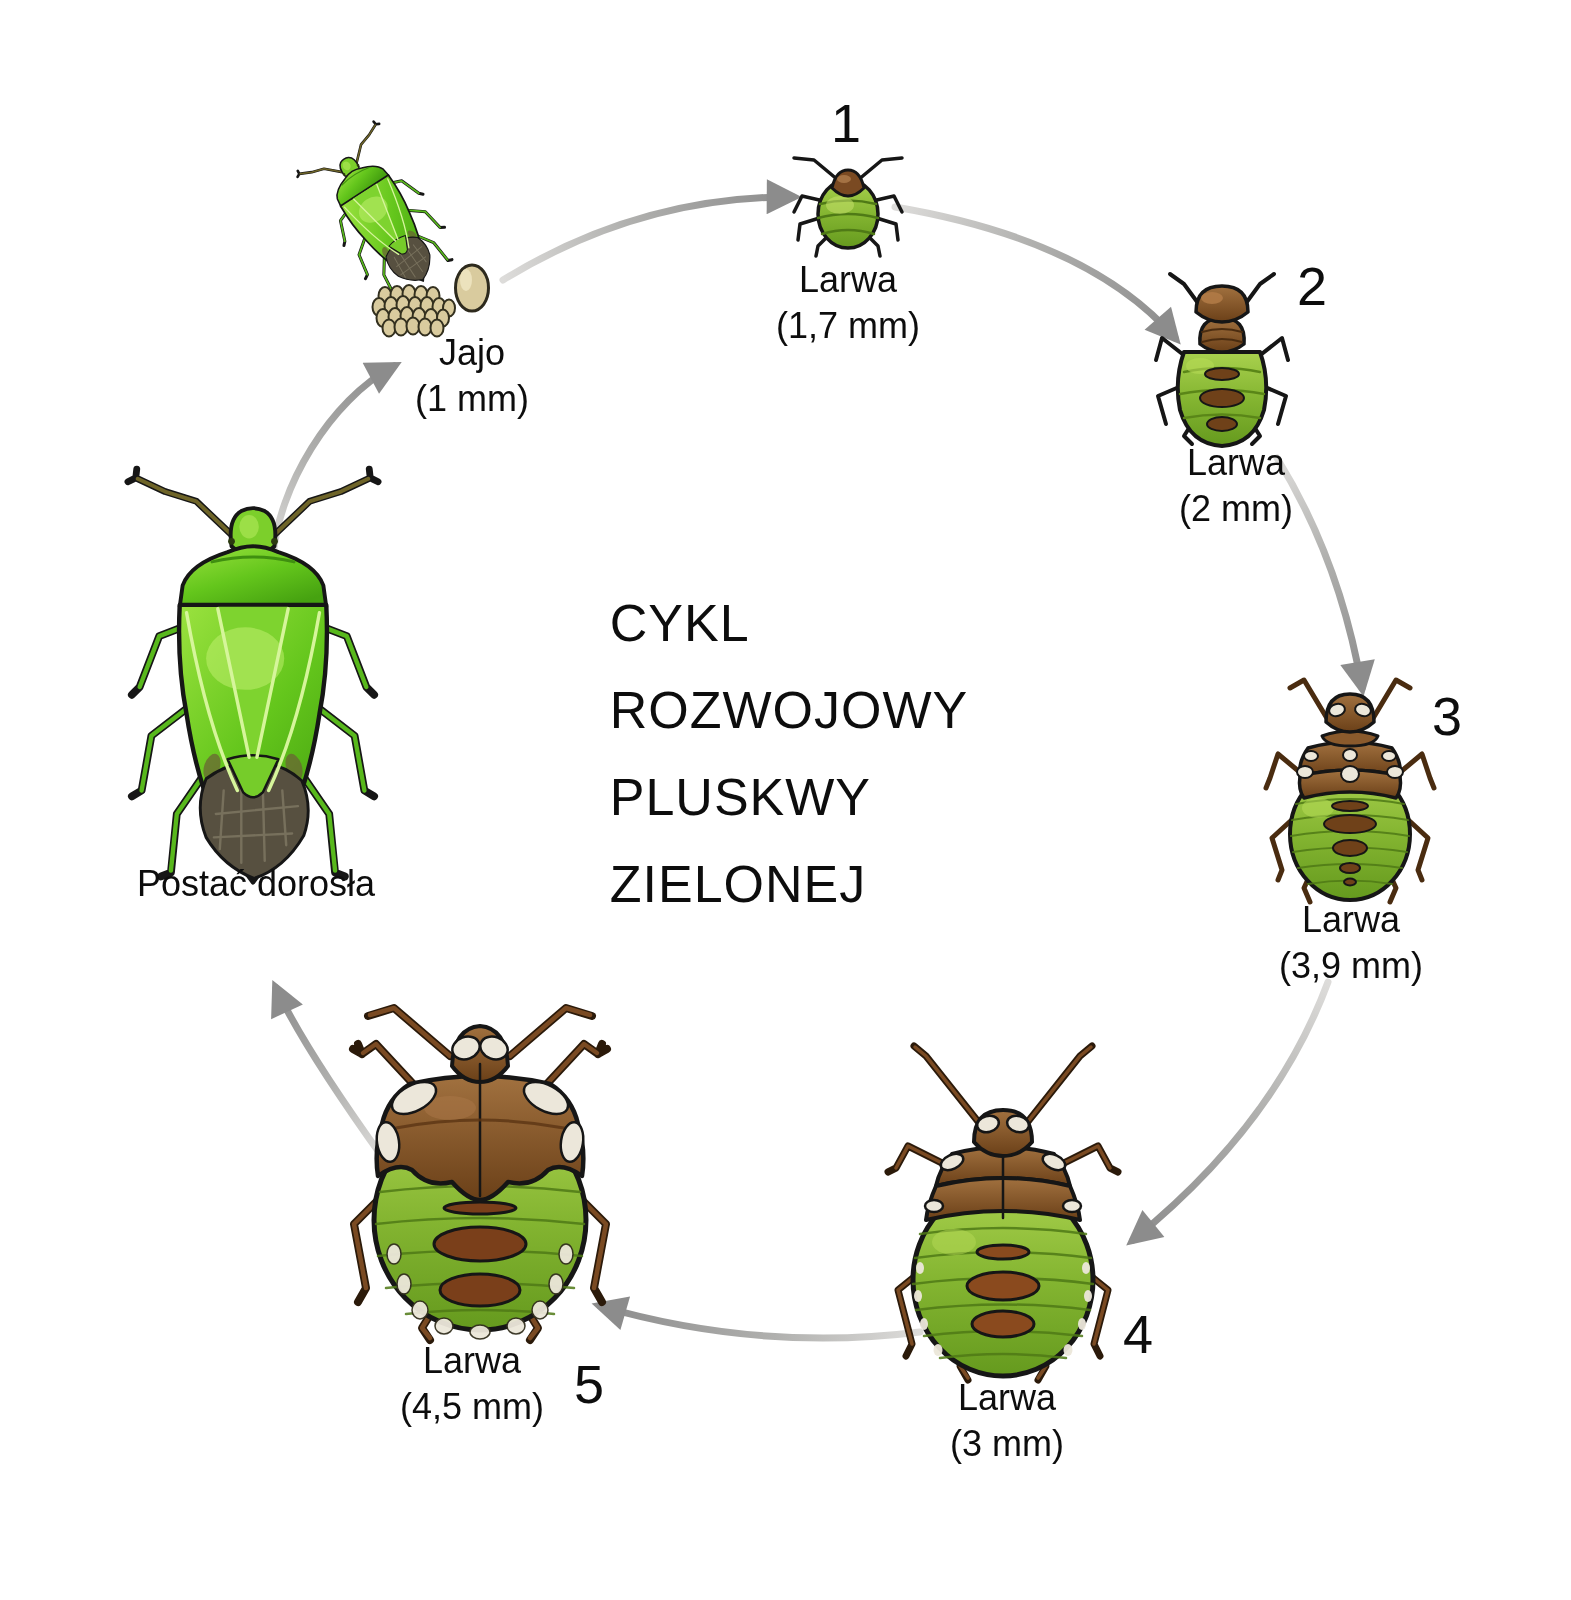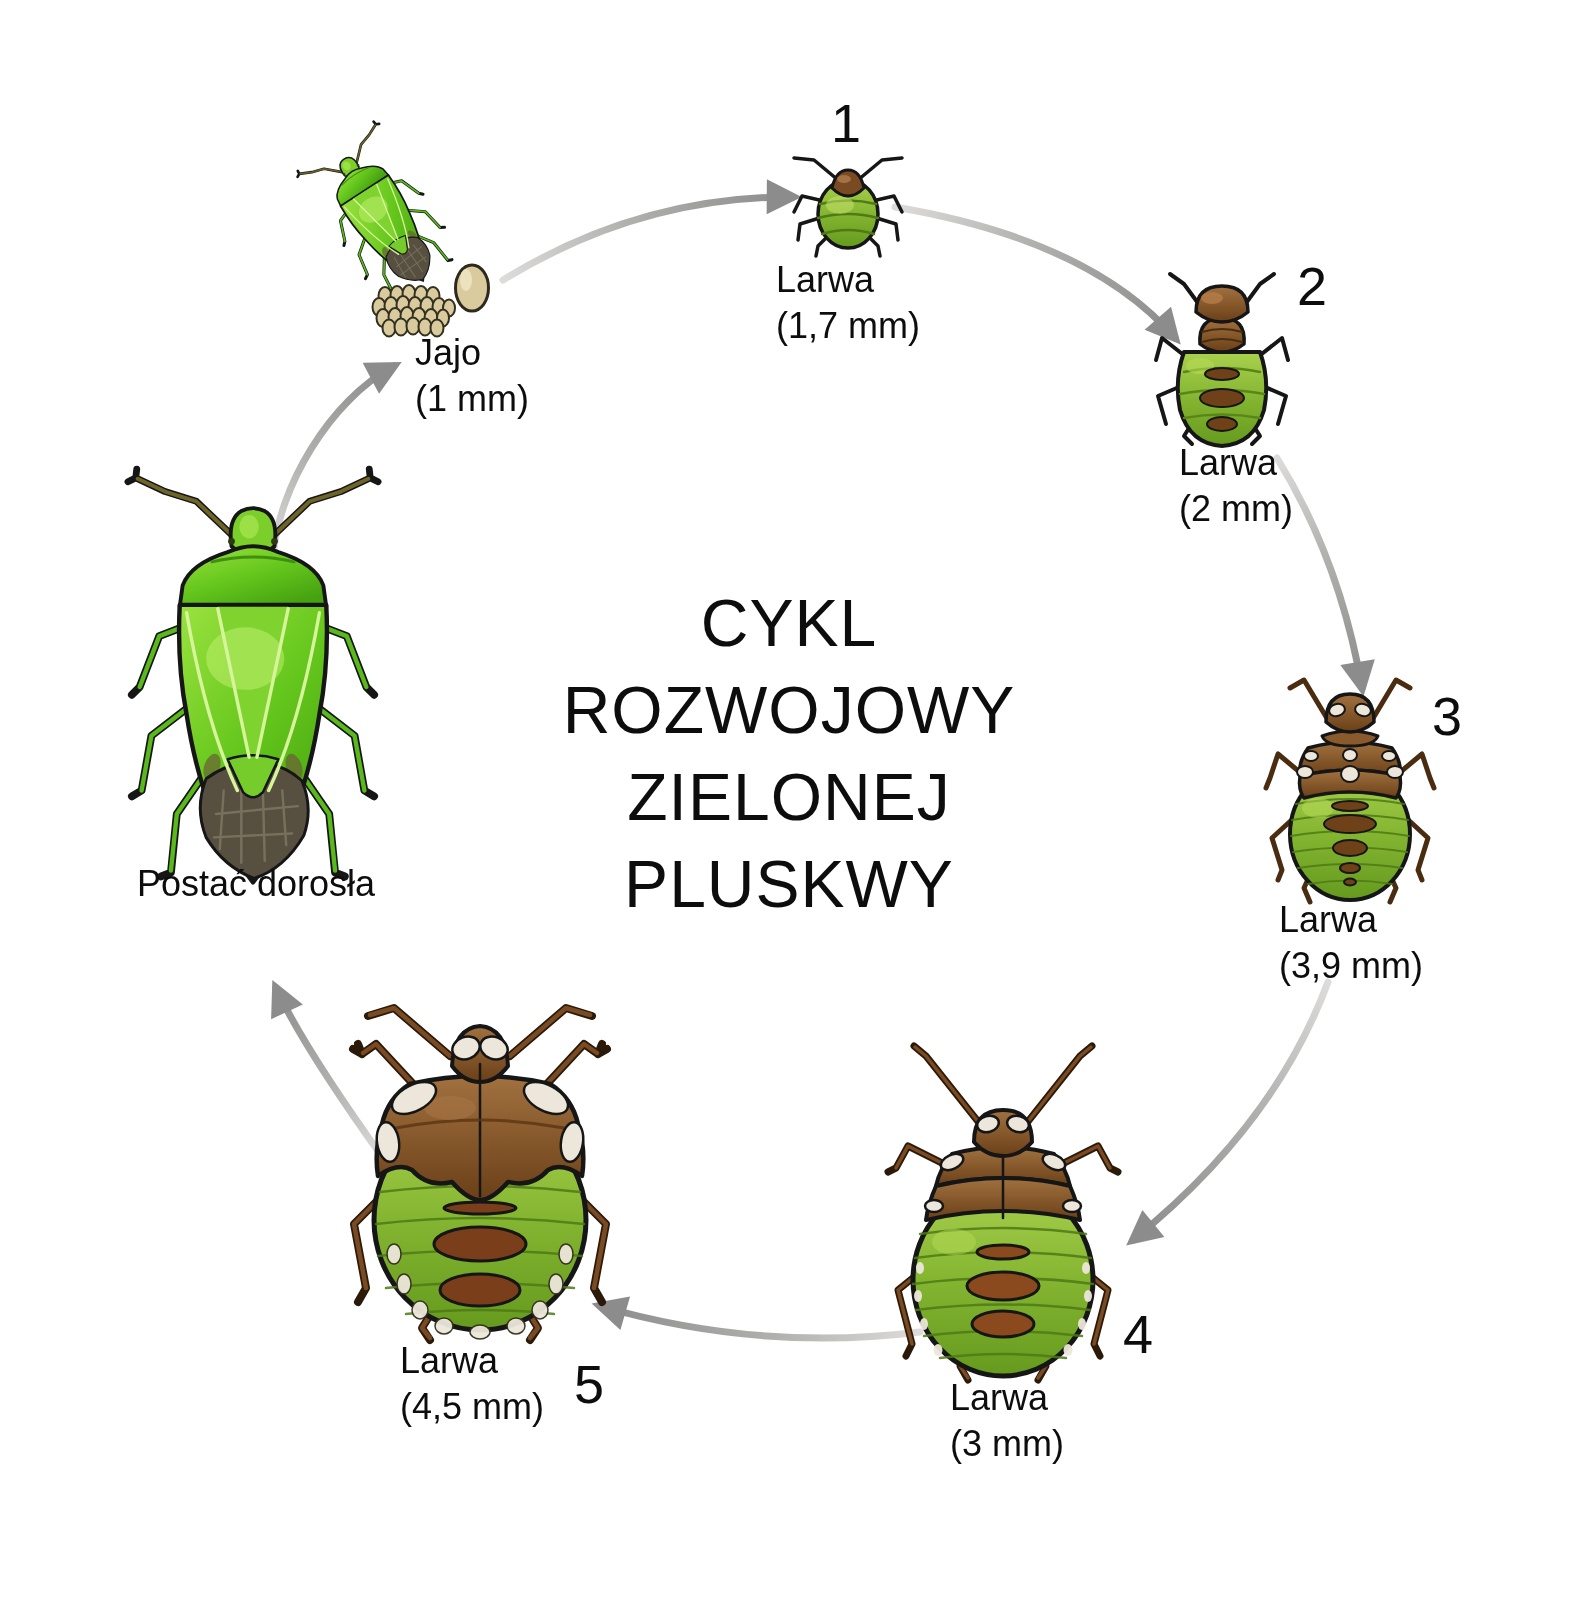--- a/index.html
+++ b/index.html
@@ -3,25 +3,25 @@
 <meta charset="utf-8">
 <style>
   html,body{margin:0;padding:0;background:#ffffff;}
   #canvas{
     position:relative;width:1571px;height:1600px;background:#ffffff;
     font-family:"Liberation Sans", sans-serif;overflow:hidden;
   }
   .abs{position:absolute;}
   .title{
     position:absolute;left:789px;top:580px;transform:translateX(-50%);
-    text-align:center;font-size:66px;line-height:87px;
+    text-align:left;font-size:52px;line-height:87px;
     color:var(--color-text,#0d0d0d);letter-spacing:1px;white-space:nowrap;
   }
   .label{
-    position:absolute;transform:translateX(-50%);text-align:left;
+    position:absolute;transform:translateX(-50%);text-align:center;
     font-size:36px;line-height:46px;color:var(--color-text,#0d0d0d);white-space:nowrap;
   }
   .num{
     position:absolute;transform:translate(-50%,-50%);
     font-size:54px;color:var(--color-text,#0d0d0d);
   }
   svg{overflow:visible;}
 </style>
 </head>
 <body>
@@ -427,22 +427,22 @@
     </g>
   </svg>
 
   <svg class="abs" style="left:126px;top:468px" width="254" height="432" viewBox="0 0 260 442">
     <use href="#adultBug"></use>
   </svg>
 
   <div class="title">
     <div>CYKL</div>
     <div>ROZWOJOWY</div>
+    <div>PLUSKWY</div>
     <div>ZIELONEJ</div>
-    <div>PLUSKWY</div>
   </div>
 
   <div class="label" style="left:472px;top:330px">
     <div>Jajo</div>
     <div>(1 mm)</div>
   </div>
   <div class="label" style="left:848px;top:257px">
     <div>Larwa</div>
     <div>(1,7 mm)</div>
   </div>

